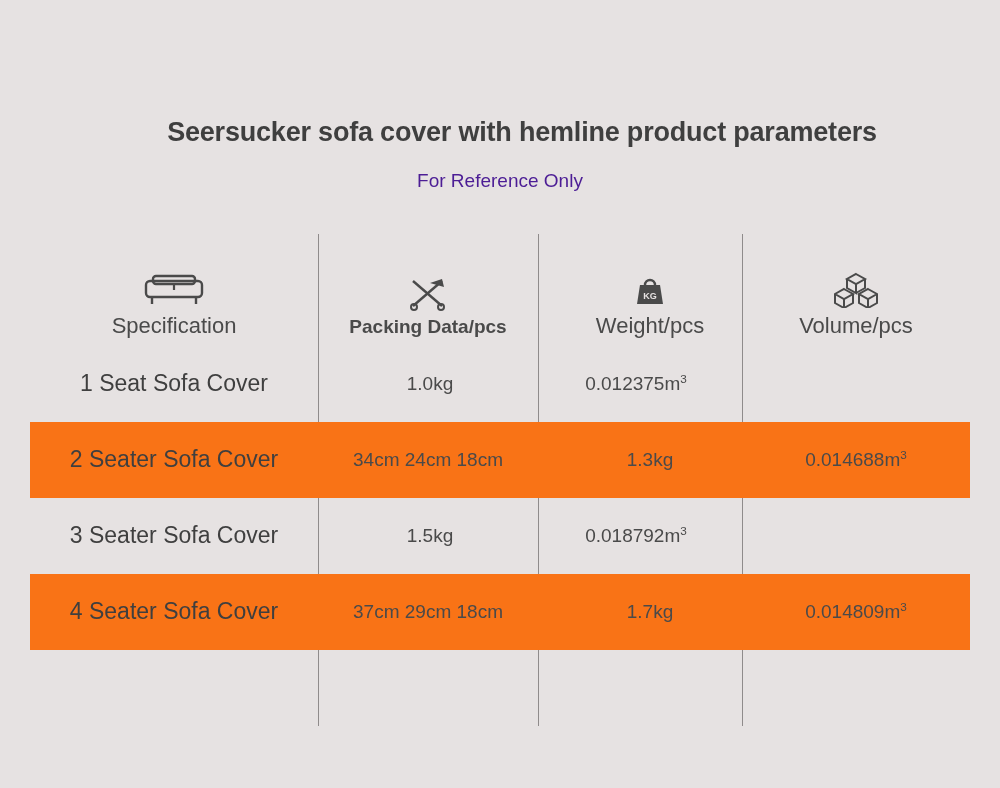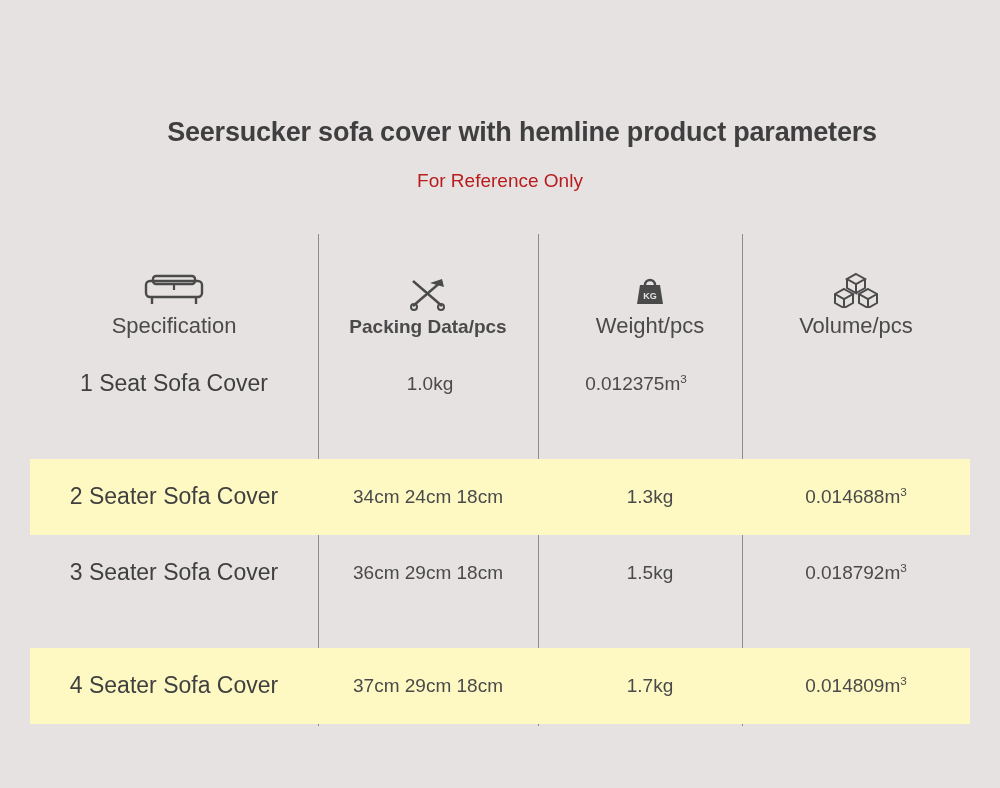--- a/index.html
+++ b/index.html
@@ -26,21 +26,21 @@
     font-weight: bold;
     color: #3f3f3f;
     letter-spacing: -0.2px;
     padding-top: 118px;
     line-height: 1.1;
     margin-left: 44px;
   }
   .subtitle {
     text-align: center;
     font-size: 19px;
-    color: #b91c1c;
+    color: #4c1d95;
     margin-top: 22px;
   }
 
   .table {
     position: relative;
     margin: 0 auto;
     margin-top: 42px;
     width: 940px;
     height: 500px;
     box-sizing: border-box;
@@ -63,22 +63,21 @@
     display: flex;
     align-items: center;
     height: 76px;
     box-sizing: border-box;
   }
   .row.header {
     height: 112px;
     align-items: flex-end;
   }
   .row.shaded {
-    background: #fef9c3;
-    margin-top: 37px;
+    background: #f97316;
   }
 
   .cell {
     box-sizing: border-box;
     text-align: center;
     padding: 0 4px;
   }
   .c0 { width: 288px; }
   .c1 { width: 220px; }
   .c2 { width: 204px; padding-left: 24px; }
@@ -208,21 +207,20 @@
 
     <div class="row shaded">
       <div class="cell c0 spec-text">2 Seater Sofa Cover</div>
       <div class="cell c1 pack-text">34cm 24cm 18cm</div>
       <div class="cell c2 weight-text">1.3kg</div>
       <div class="cell c3 vol-text"><span>0.014688m</span><sup>3</sup></div>
     </div>
 
     <div class="row">
       <div class="cell c0 spec-text">3 Seater Sofa Cover</div>
-      <div class="cell c1 pack-text">36cm 29cm 18cm</div>
       <div class="cell c2 weight-text">1.5kg</div>
       <div class="cell c3 vol-text"><span>0.018792m</span><sup>3</sup></div>
     </div>
 
     <div class="row shaded">
       <div class="cell c0 spec-text">4 Seater Sofa Cover</div>
       <div class="cell c1 pack-text">37cm 29cm 18cm</div>
       <div class="cell c2 weight-text">1.7kg</div>
       <div class="cell c3 vol-text"><span>0.014809m</span><sup>3</sup></div>
     </div>

